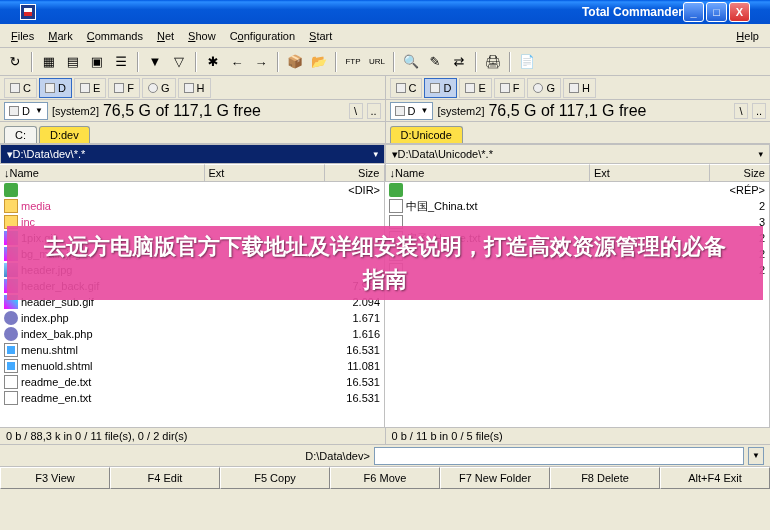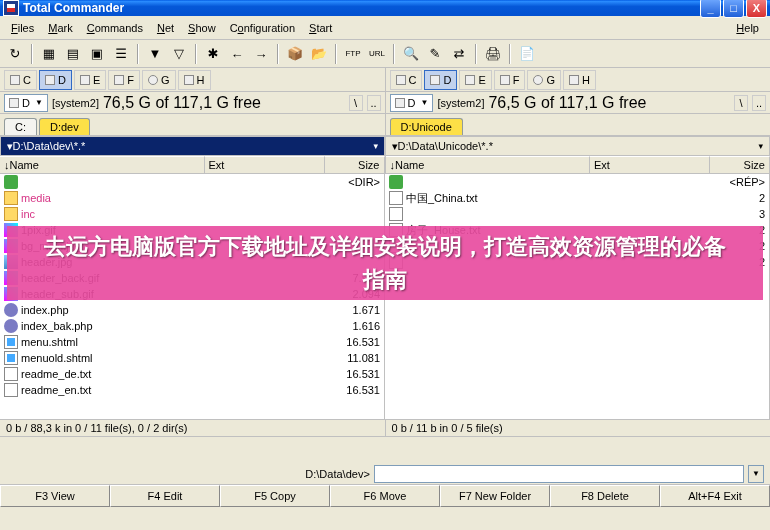--- a/index.html
+++ b/index.html
@@ -1,19 +1,19 @@
 <!DOCTYPE html>
 <html><head>
 <meta charset="utf-8">
 <style>
   * { box-sizing: border-box; margin: 0; padding: 0; }
   body { font-family: Tahoma, Arial, sans-serif; font-size: 11px; background: #ece9d8; width: 770px; height: 530px; overflow: hidden; position: relative; }
   
   
-  .titlebar { height: 16px; background: linear-gradient(to bottom, #0058e0, #2a8cff 8%, #0558d8 40%, #0351d0); display: flex; align-items: center; padding: 0 3px; color: white; font-weight: bold; font-size: 12px; }
+  .titlebar { height: 24px; background: linear-gradient(to bottom, #0058e0, #2a8cff 8%, #0558d8 40%, #0351d0); display: flex; align-items: center; padding: 0 20px; color: white; font-weight: bold; font-size: 12px; text-align: right; }
   .titlebar .icon { width: 16px; height: 16px; background: #1e3a8a; border: 1px solid #fff; margin-right: 4px; position: relative; }
   .titlebar .icon::after { content: ""; position: absolute; inset: 3px; background: linear-gradient(to bottom, #fff 50%, #dc2626 50%); }
   .titlebar .title { flex: 1; }
   .winbtns { display: flex; gap: 2px; }
   .winbtn { width: 21px; height: 20px; border: 1px solid #fff; border-radius: 3px; display: flex; align-items: center; justify-content: center; font-family: Arial; font-weight: bold; font-size: 11px; color: #fff; }
   .winbtn.min, .winbtn.max { background: linear-gradient(to bottom, #6fa8ff, #2060d8); }
   .winbtn.close { background: linear-gradient(to bottom, #f08080, #d83030); }
   
   
   .menubar { height: 24px; background: #ece9d8; display: flex; align-items: center; padding: 0 4px; border-bottom: 1px solid #c0c0c0; }
@@ -85,21 +85,21 @@
   .ic-html { background: #fff; border: 1px solid #888; position: relative; }
   .ic-html::after { content:""; position:absolute; inset:2px; background:#4af; }
   .ic-txt { background: #fff; border: 1px solid #888; }
   
   
   .status-row { height: 18px; display: flex; border-top: 1px solid #c0c0c0; border-bottom: 1px solid #c0c0c0; }
   .status { flex: 1; padding: 2px 6px; font-size: 11px; background: #ece9d8; }
   .status:first-child { border-right: 1px solid #c0c0c0; }
   
   
-  .cmdline { height: 22px; display: flex; align-items: center; padding: 2px 6px; gap: 4px; border-bottom: 1px solid #c0c0c0; margin-top: 26px; }
+  .cmdline { height: 22px; display: flex; align-items: center; padding: 2px 6px; gap: 4px; border-bottom: 1px solid #c0c0c0; }
   .cmdprompt { text-align: right; flex: 0 0 48%; font-size: 11px; }
   .cmdinput { flex: 1; height: 18px; border: 1px solid #7f9db9; background: #fff; }
   .cmdbtn { width: 16px; height: 18px; border: 1px solid #7f9db9; background: #ece9d8; font-size: 8px; text-align: center; line-height: 16px; }
   
   
   .fnbar { height: 22px; display: flex; }
   .fnbtn { flex: 1; border: 1px solid #fff; border-right-color: #888; border-bottom-color: #888; background: #ece9d8; font-size: 11px; display: flex; align-items: center; justify-content: center; }
   
   
   .overlay { position: absolute; left: 7px; right: 7px; top: 226px; height: 74px; background: rgba(232, 76, 160, 0.92); display: flex; align-items: center; justify-content: center; text-align: center; color: #fff; font-weight: bold; font-size: 22px; line-height: 1.5; text-shadow: 1px 1px 2px rgba(0,0,0,0.5); padding: 0 30px; }

